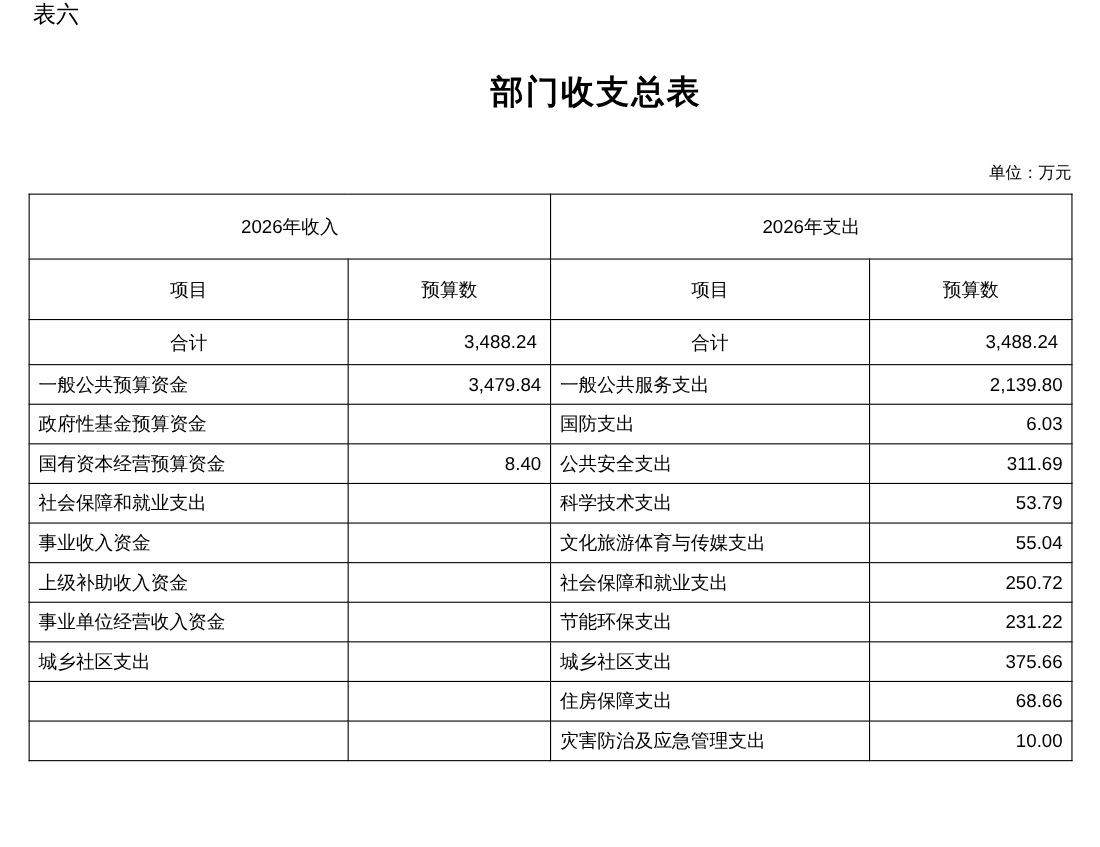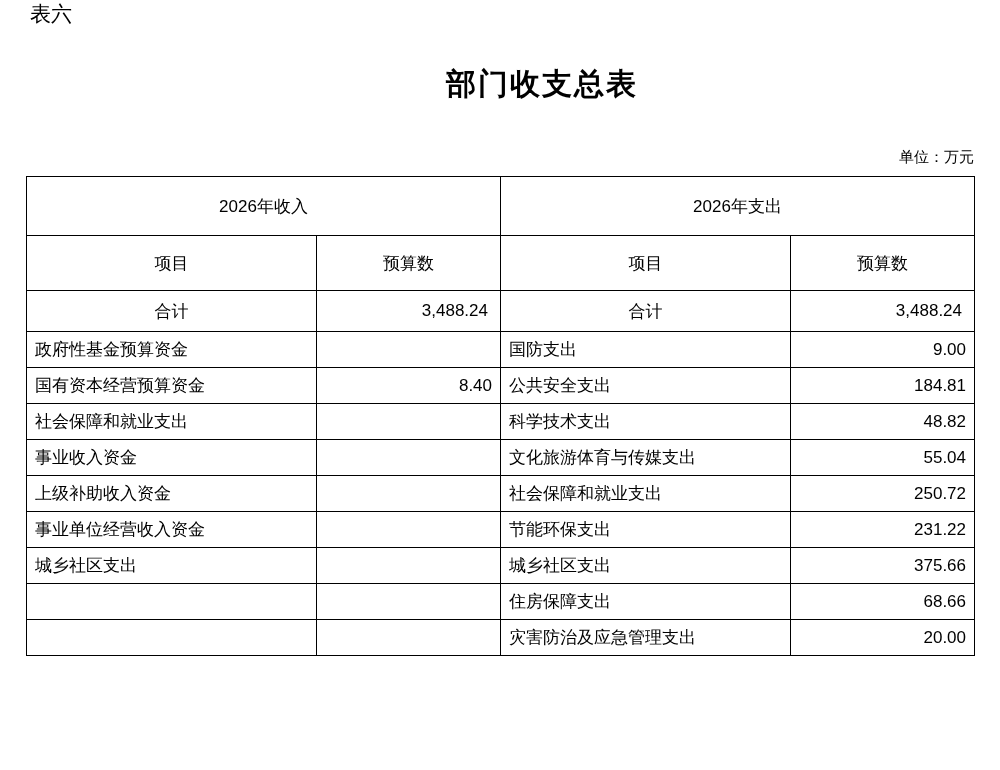--- a/index.html
+++ b/index.html
@@ -132,36 +132,42 @@
         <td>预算数</td>
       </tr>
       <tr class="total-row">
         <td class="label">合计</td>
         <td class="value">3,488.24</td>
         <td class="label">合计</td>
         <td class="value">3,488.24</td>
       </tr>
 
       <tr class="data-row">
+        <td class="item">一般公共预算资金</td>
+        <td class="amount">3,479.84</td>
+        <td class="item">一般公共服务支出</td>
+        <td class="amount">2,139.80</td>
+      </tr>
+      <tr class="data-row">
         <td class="item">政府性基金预算资金</td>
         <td class="amount"></td>
         <td class="item">国防支出</td>
-        <td class="amount">9.00</td>
+        <td class="amount">6.03</td>
       </tr>
       <tr class="data-row">
         <td class="item">国有资本经营预算资金</td>
         <td class="amount">8.40</td>
         <td class="item">公共安全支出</td>
-        <td class="amount">184.81</td>
+        <td class="amount">311.69</td>
       </tr>
       <tr class="data-row">
         <td class="item">社会保障和就业支出</td>
         <td class="amount"></td>
         <td class="item">科学技术支出</td>
-        <td class="amount">48.82</td>
+        <td class="amount">53.79</td>
       </tr>
       <tr class="data-row">
         <td class="item">事业收入资金</td>
         <td class="amount"></td>
         <td class="item">文化旅游体育与传媒支出</td>
         <td class="amount">55.04</td>
       </tr>
       <tr class="data-row">
         <td class="item">上级补助收入资金</td>
         <td class="amount"></td>
@@ -183,18 +189,18 @@
       <tr class="data-row">
         <td class="item"></td>
         <td class="amount"></td>
         <td class="item">住房保障支出</td>
         <td class="amount">68.66</td>
       </tr>
       <tr class="data-row">
         <td class="item"></td>
         <td class="amount"></td>
         <td class="item">灾害防治及应急管理支出</td>
-        <td class="amount">20.00</td>
+        <td class="amount">10.00</td>
       </tr>
     </tbody>
   </table>
 
 </div>
 
 </body></html>

